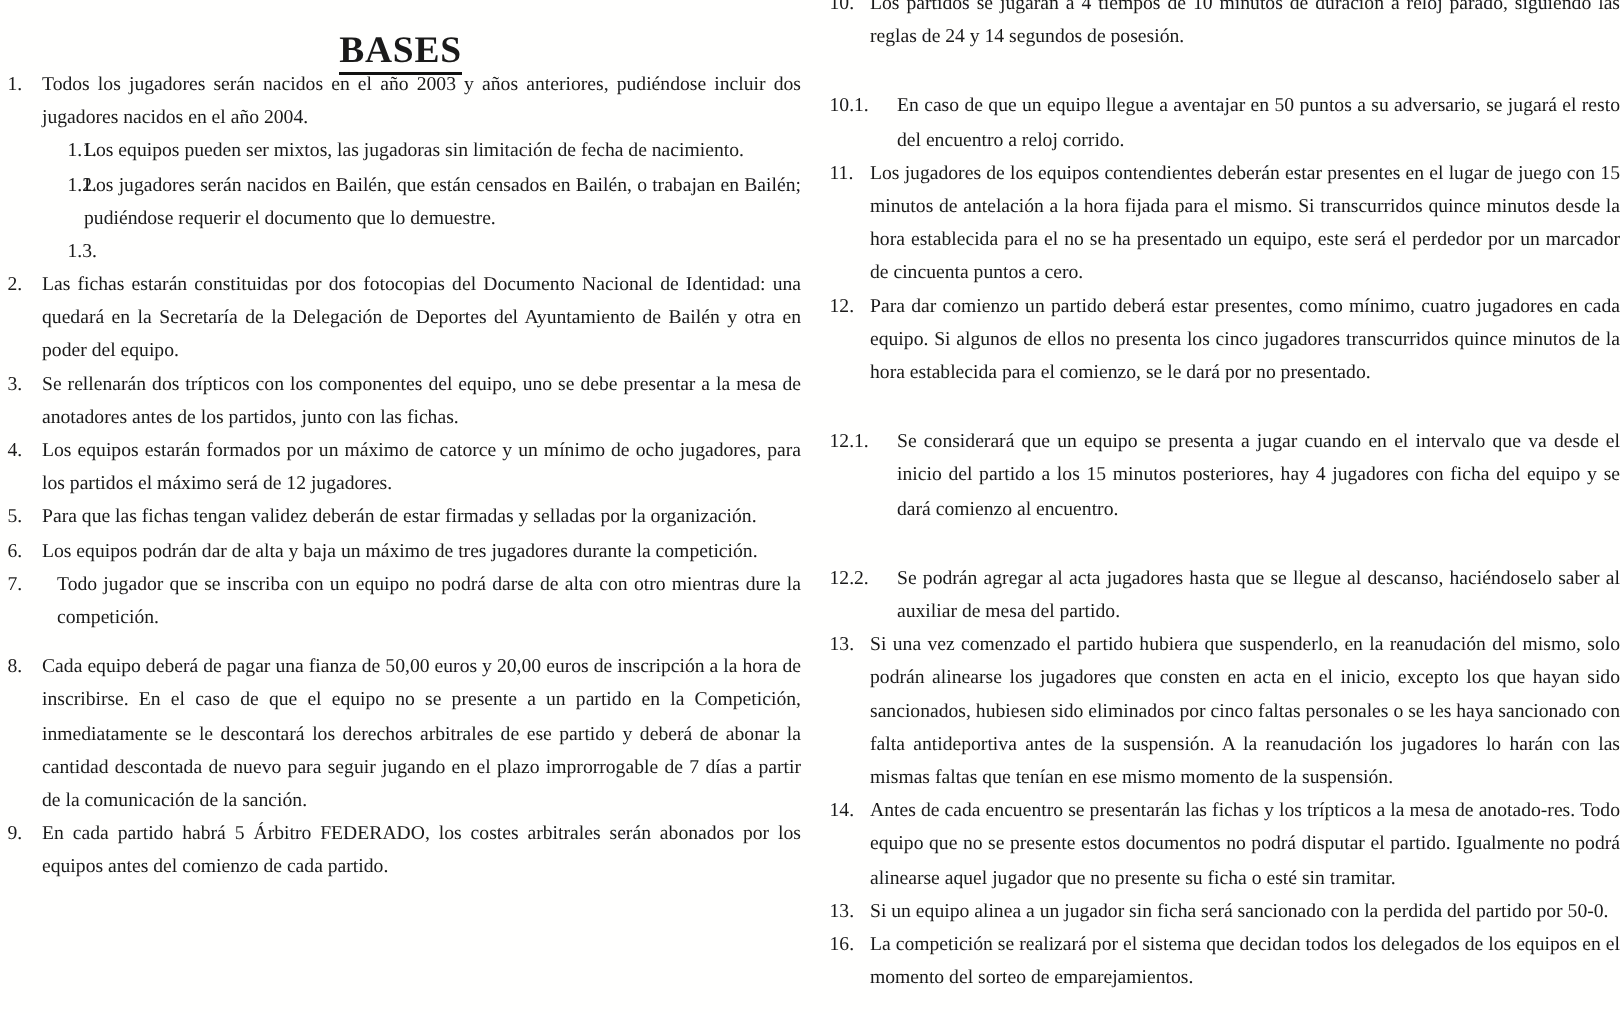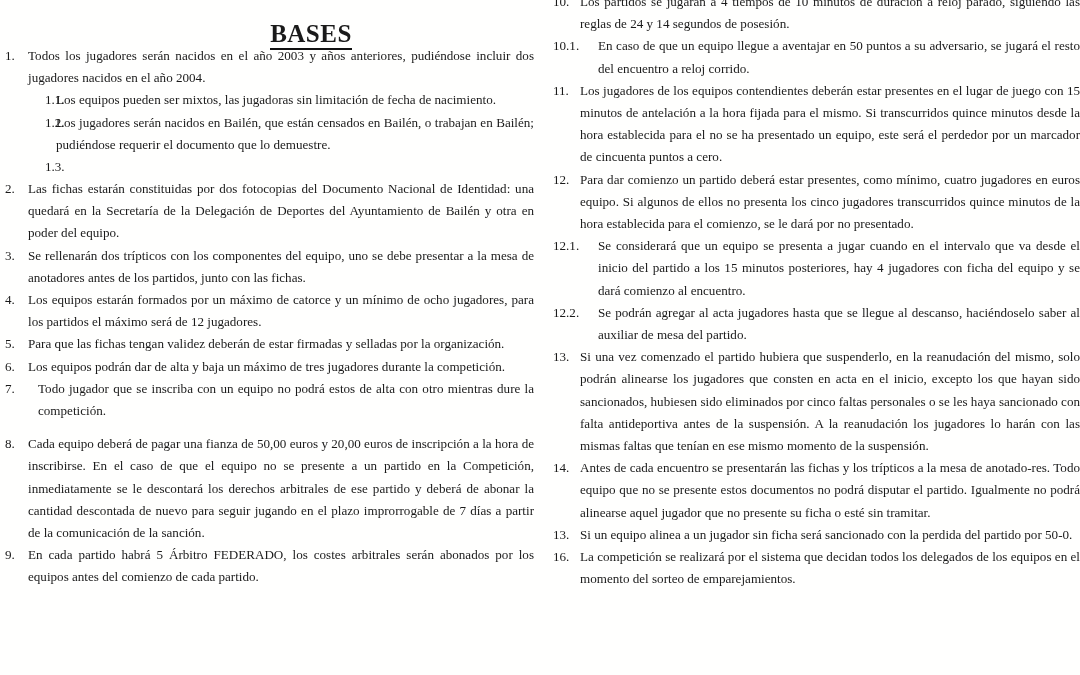--- a/index.html
+++ b/index.html
@@ -24,21 +24,20 @@
   #doc-title {
     position: absolute;
     left: 0;
     top: 2px;
     width: 534px;
     text-align: center;
     font-size: 25px;
     font-weight: bold;
     letter-spacing: 0.5px;
     line-height: 30px;
-    padding-left: 44px;
   }
   #doc-title span.t {
     border-bottom: 2.4px solid #111;
     padding-bottom: 1px;
   }
   
   .column {
     position: absolute;
     top: 0;
   }
@@ -79,21 +78,21 @@
   #col-left .lvl1 { padding-left: 28px; margin-bottom: 0px; }
   #col-left .lvl1 > .num { left: 5px; }
   #col-left .lvl2 { padding-left: 56px; }
   #col-left .lvl2 > .num { left: 45px; }
   #col-left .lvl1.extra-indent { padding-left: 38px; }
   #col-left .lvl1.extra-indent > .num { left: 5px; }
 
   
   #col-right .lvl1 { padding-left: 46px; }
   #col-right .lvl1 > .num { left: 19px; }
-  #col-right .lvl2 { padding-left: 64px; }
+  #col-right .lvl2 { padding-left: 64px; margin-top: 24px; }
   #col-right .lvl2 > .num { left: 19px; }
 
   .gap-lg { height: 22px; }
   .gap-sm { height: 11px; }
 
   
   .body { hyphens: none; }
 </style>
 </head>
 <body>
@@ -134,21 +133,21 @@
       <p class="item lvl1">
         <span class="num">5.</span>
         <span class="body">Para que las fichas tengan validez deberán de estar firmadas y selladas por la organización.</span>
       </p>
       <p class="item lvl1">
         <span class="num">6.</span>
         <span class="body">Los equipos podrán dar de alta y baja un máximo de tres jugadores durante la competición.</span>
       </p>
       <p class="item lvl1 extra-indent">
         <span class="num">7.</span>
-        <span class="body">Todo jugador que se inscriba con un equipo no podrá estos de alta con otro mientras dure la competición.</span>
+        <span class="body">Todo jugador que se inscriba con un equipo no podrá darse de alta con otro mientras dure la competición.</span>
       </p>
       <div class="gap-sm"></div>
       <p class="item lvl1">
         <span class="num">8.</span>
         <span class="body">Cada equipo deberá de pagar una fianza de 50,00 euros y 20,00 euros de inscripción a la hora de inscribirse. En el caso de que el equipo no se presente a un partido en la Competición, inmediatamente se le descontará los derechos arbitrales de ese partido y deberá de abonar la cantidad descontada  de nuevo para seguir jugando en el plazo improrrogable de 7 días a partir de la comunicación de la sanción.</span>
       </p>
       <p class="item lvl1">
         <span class="num">9.</span>
         <span class="body">En cada partido habrá 5 Árbitro FEDERADO, los costes arbitrales serán abonados por los equipos antes del comienzo de cada partido.</span>
       </p>
@@ -161,21 +160,21 @@
       <p class="item lvl2">
         <span class="num">10.1.</span>
         <span class="body">En caso de que un equipo llegue a aventajar en 50 puntos a su adversario, se jugará el resto del encuentro a reloj corrido.</span>
       </p>
       <p class="item lvl1">
         <span class="num">11.</span>
         <span class="body">Los jugadores de los equipos contendientes deberán estar presentes en el lugar de juego con  15 minutos de antelación a la hora fijada para el mismo. Si transcurridos quince minutos desde la hora establecida para el no se ha presentado un equipo, este será el perdedor por un marcador de cincuenta puntos a cero.</span>
       </p>
       <p class="item lvl1">
         <span class="num">12.</span>
-        <span class="body">Para dar comienzo un partido deberá estar presentes, como mínimo, cuatro jugadores en euros equipo. Si algunos de ellos no presenta los cinco jugadores transcurridos quince minutos de la hora establecida para el comienzo, se le dará por no presentado.</span>
+        <span class="body">Para dar comienzo un partido deberá estar presentes, como mínimo, cuatro jugadores en cada equipo. Si algunos de ellos no presenta los cinco jugadores transcurridos quince minutos de la hora establecida para el comienzo, se le dará por no presentado.</span>
       </p>
       <p class="item lvl2">
         <span class="num">12.1.</span>
         <span class="body">Se considerará que un equipo se presenta a jugar cuando en el intervalo que va desde el inicio del partido a los 15 minutos posteriores, hay 4 jugadores con ficha del equipo y se dará comienzo al encuentro.</span>
       </p>
       <p class="item lvl2">
         <span class="num">12.2.</span>
         <span class="body">Se podrán agregar al acta jugadores hasta que se llegue al descanso, haciéndoselo saber al auxiliar de mesa del partido.</span>
       </p>
       <p class="item lvl1">

